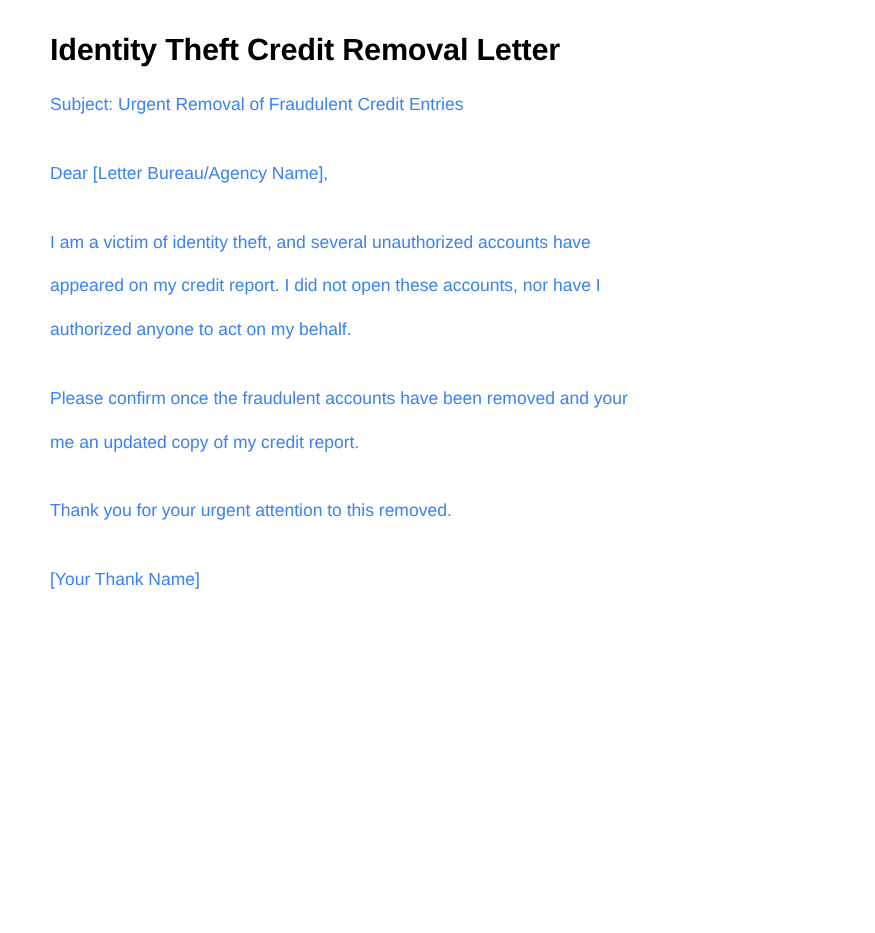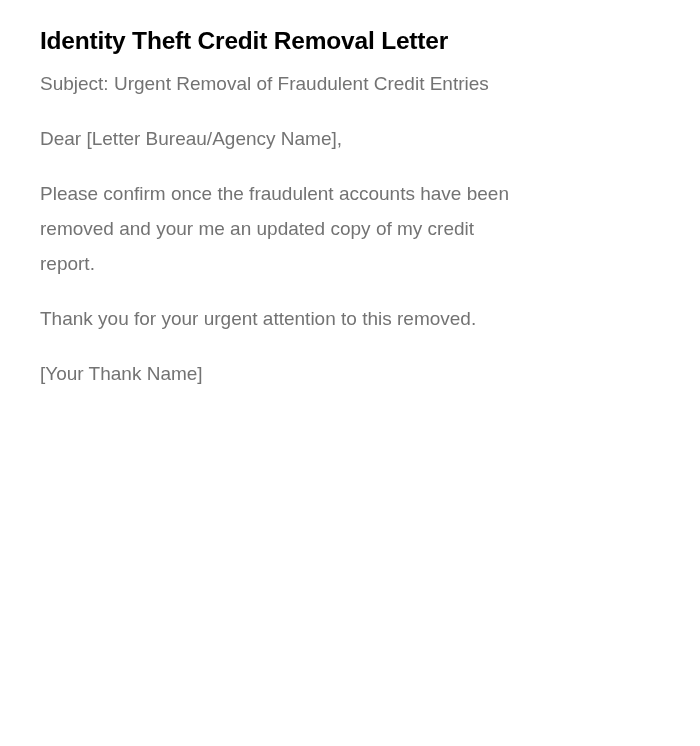--- a/index.html
+++ b/index.html
@@ -22,30 +22,31 @@
     .title {
       font-family: "Liberation Sans", sans-serif;
       font-weight: bold;
       font-size: 24.5px;
       line-height: 34px;
       margin: 0 0 8px 0;
       color: #000000;
       letter-spacing: -0.2px;
     }
     .para {
-      font-size: 19px;
+      font-size: 14px;
       line-height: 35px;
       margin: 0 0 20px 0;
-      color: #737373;
+      color: #3b82f6;
       max-width: 580px;
     }
   </style>
 </head>
 <body>
 
 <div class="page">
   <h1 class="title">Identity Theft Credit Removal Letter</h1>
   <p class="para">Subject: Urgent Removal of Fraudulent Credit Entries</p>
   <p class="para">Dear [Letter Bureau/Agency Name],</p>
+  <p class="para">I am a victim of identity theft, and several unauthorized accounts have appeared on my credit report. I did not open these accounts, nor have I authorized anyone to act on my behalf.</p>
   <p class="para">Please confirm once the fraudulent accounts have been removed and your me an updated copy of my credit report.</p>
   <p class="para">Thank you for your urgent attention to this removed.</p>
   <p class="para">[Your Thank Name]</p>
 </div>
 
 </body></html>

